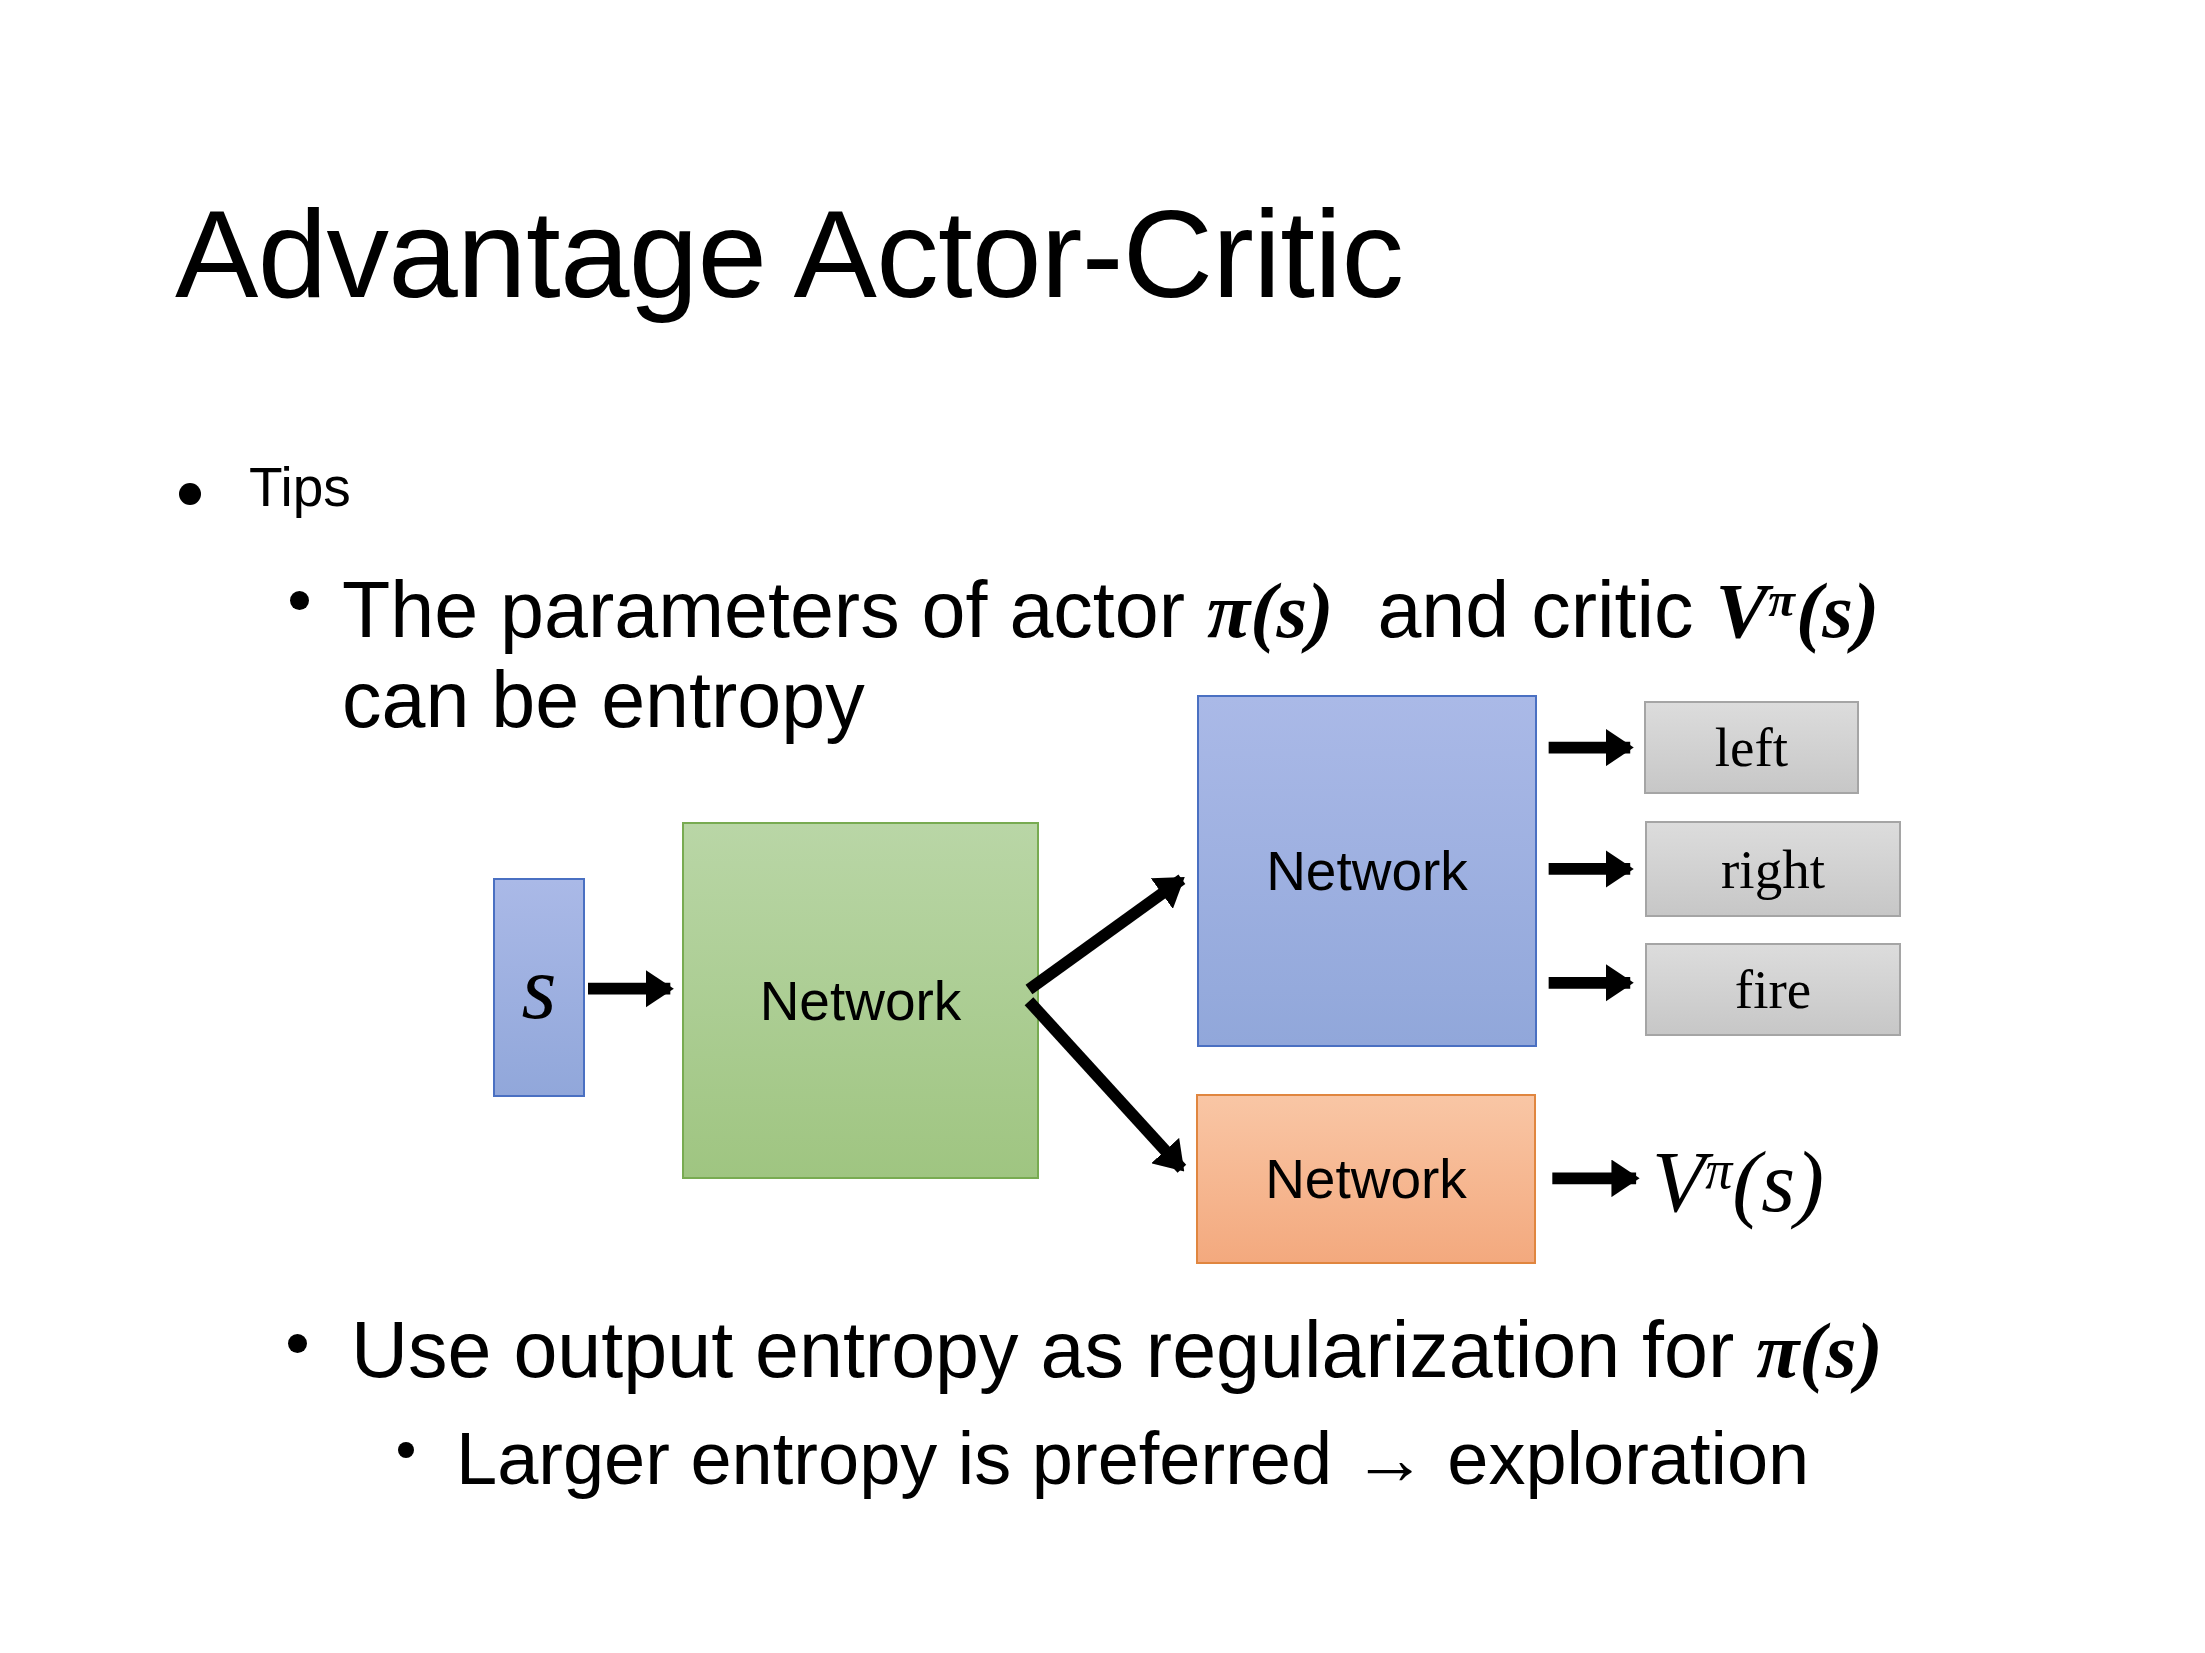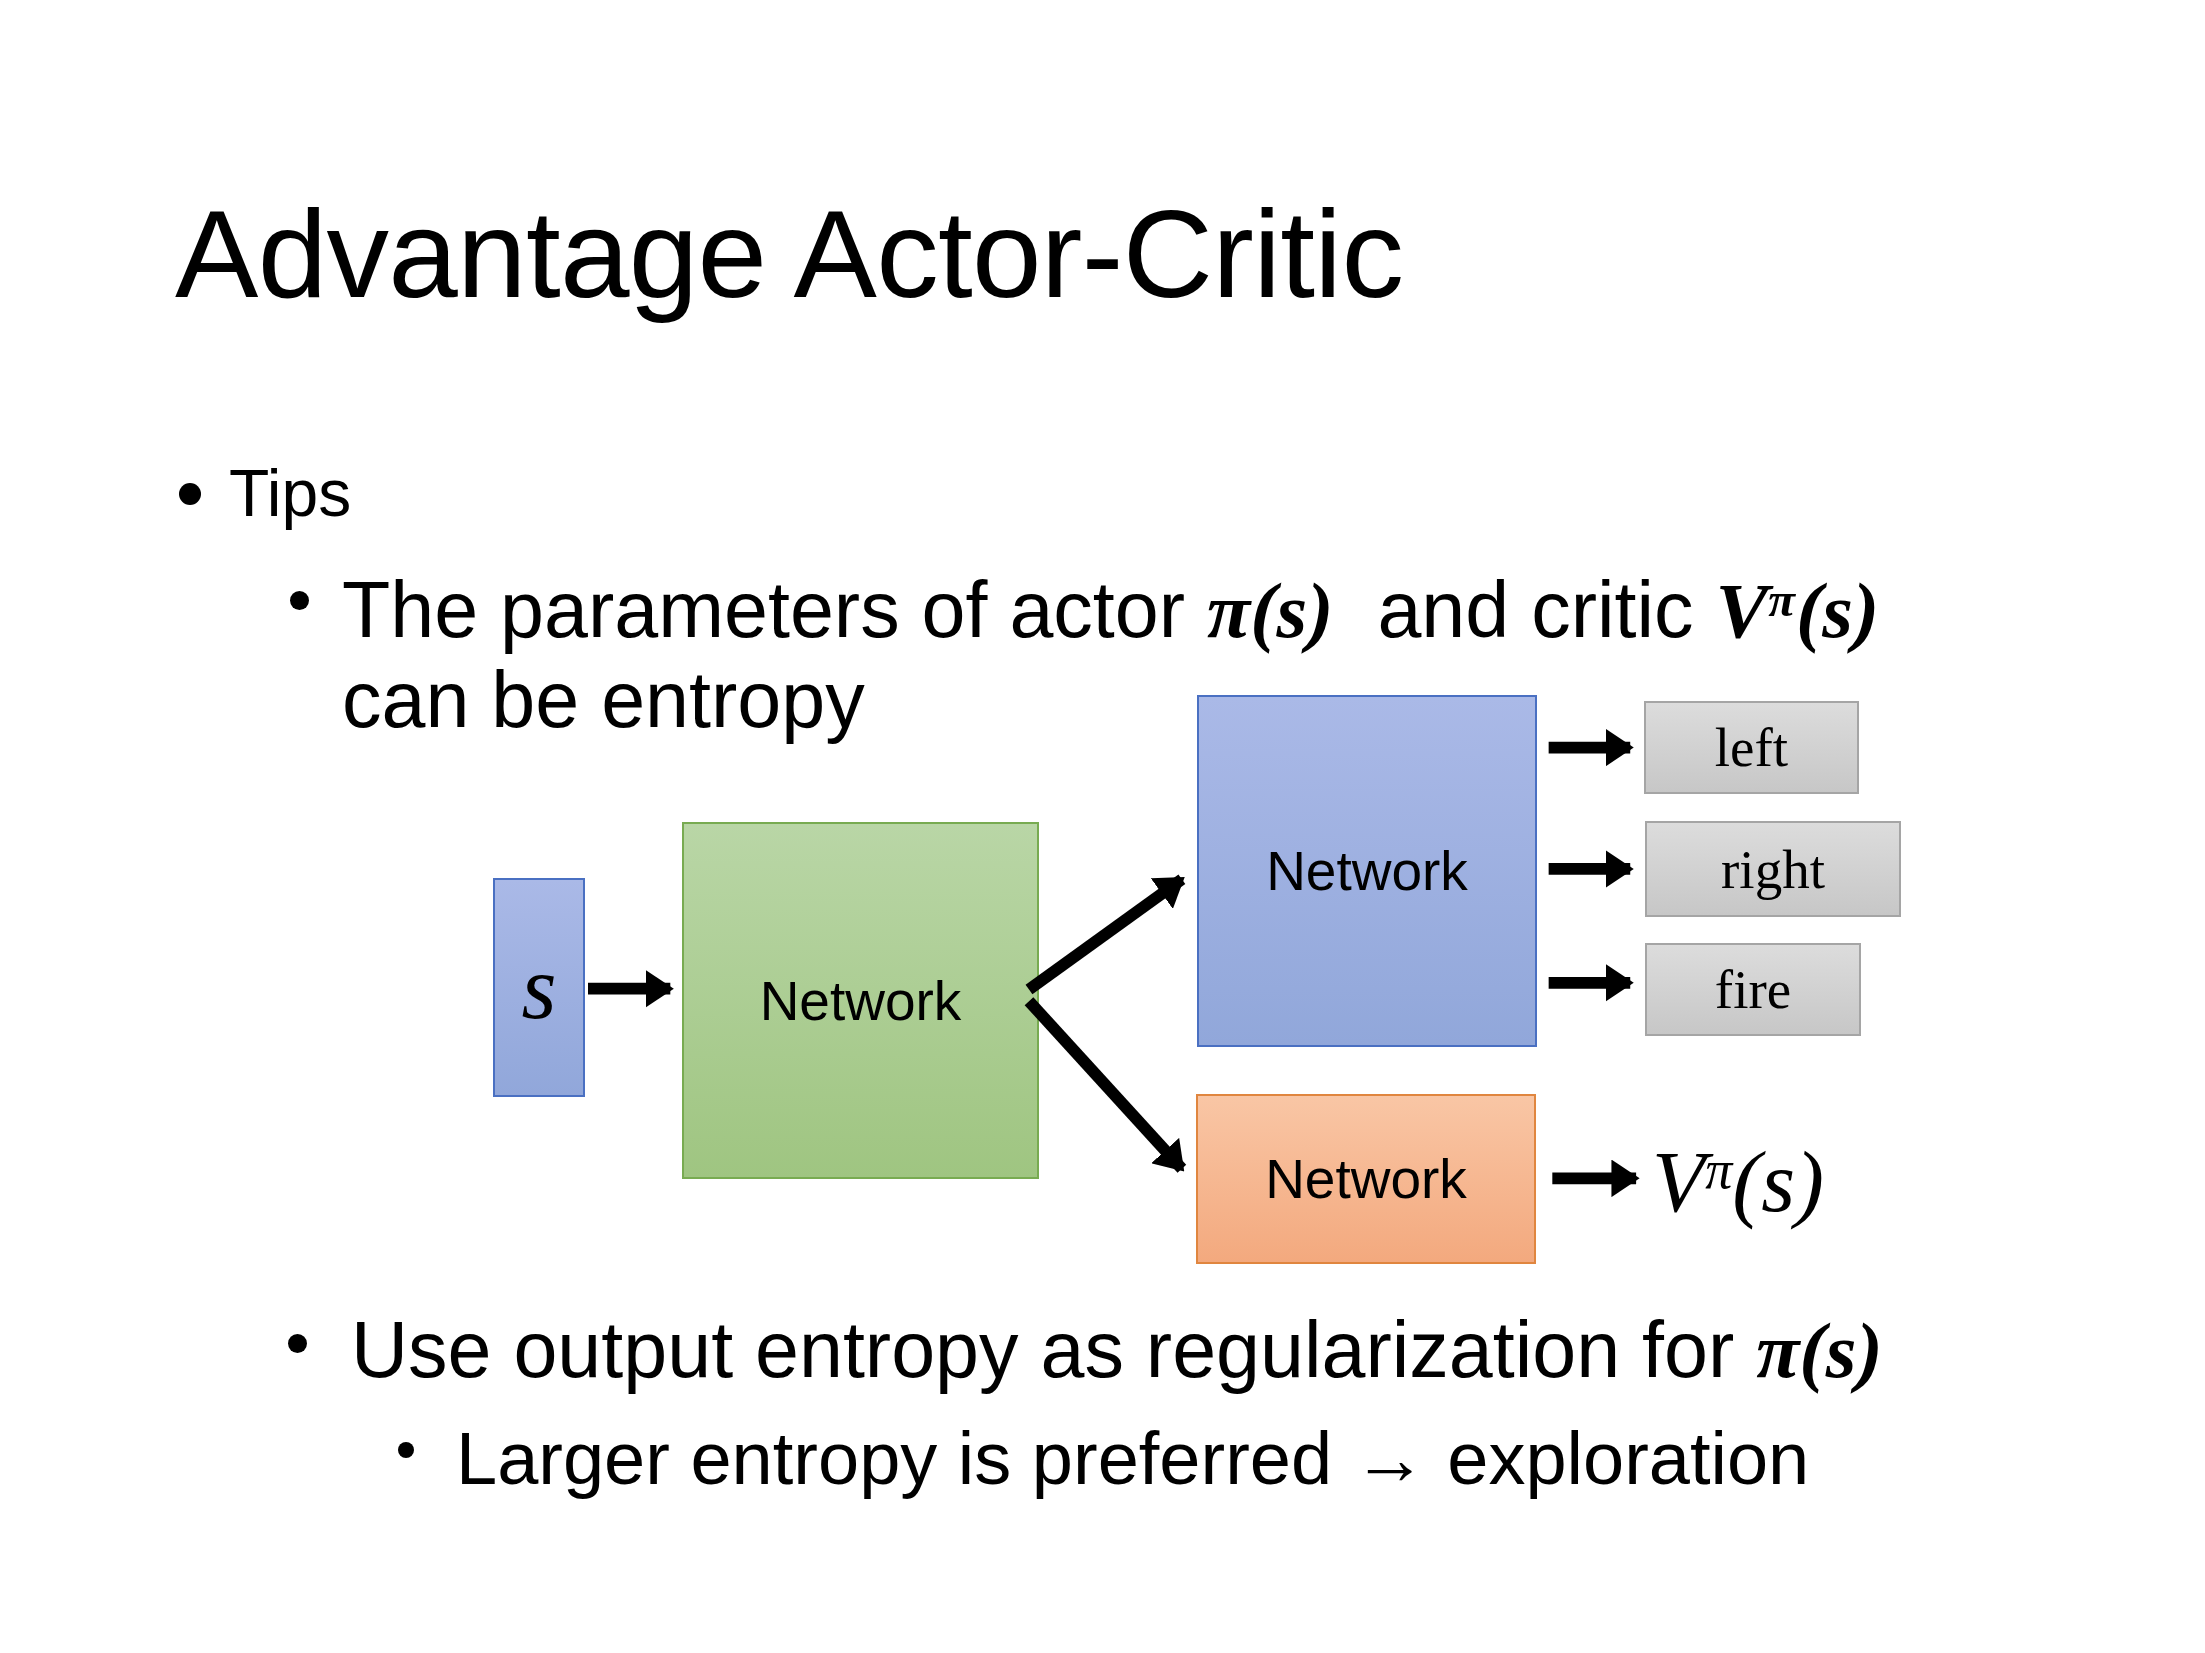--- a/index.html
+++ b/index.html
@@ -7,21 +7,21 @@
     position:relative;width:2205px;height:1654px;background:var(--background,#fff);
     font-family:"Liberation Sans","DejaVu Sans",sans-serif;color:var(--text,#000);
     overflow:hidden;
   }
   .abs{position:absolute;}
   .line{position:absolute;white-space:pre-wrap;line-height:1.05;}
   .dot{position:absolute;background:var(--text,#000);border-radius:50%;}
   .math{font-family:"Liberation Serif","DejaVu Serif",serif;font-style:italic;font-weight:bold;}
   .math sup{font-size:0.62em;vertical-align:0.42em;letter-spacing:0.02em;}
   .title{font-size:125px;letter-spacing:-0.7px;}
-  .lvl1{font-size:66px;}
+  .lvl1{font-size:55px;margin-left:20px;}
   .lvl2{font-size:79px;}
   .lvl3{font-size:74px;}
   .box{
     position:absolute;box-sizing:border-box;display:flex;align-items:center;justify-content:center;
     text-align:center;
   }
   .box-blue{
     background:linear-gradient(180deg,var(--box-blue-top,#aab9e7) 0%,var(--box-blue-bottom,#91a7da) 100%);
     border:2.9px solid var(--box-blue-border,#4a70c2);
   }
@@ -72,21 +72,21 @@
   <div class="box box-orange" style="left:1196px;top:1094px;width:340px;height:170px;">
     <span class="net-label">Network</span>
   </div>
 
   <div class="box box-grey" style="left:1644px;top:701px;width:215px;height:93px;">
     <span class="action-label">left</span>
   </div>
   <div class="box box-grey" style="left:1645px;top:821px;width:256px;height:96px;">
     <span class="action-label">right</span>
   </div>
-  <div class="box box-grey" style="left:1645px;top:943px;width:216px;height:93px;align-items:center;">
+  <div class="box box-grey" style="left:1645px;top:943px;width:256px;height:93px;align-items:center;">
     <span class="action-label">fire</span>
   </div>
 
   <div class="abs v-out" style="left:1652px;top:1138px;"><span>V</span><sup style="font-size:0.62em;vertical-align:0.42em;">π</sup><span>(s)</span></div>
 
   <svg class="arrows" viewBox="0 0 3000 2250">
     <defs>
       <marker id="ah" markerWidth="2.4" markerHeight="3.2" refX="2.1" refY="1.6" orient="auto" markerUnits="strokeWidth">
         <path d="M0,0 L2.4,1.6 L0,3.2 Z" fill="#000"></path>
       </marker>

